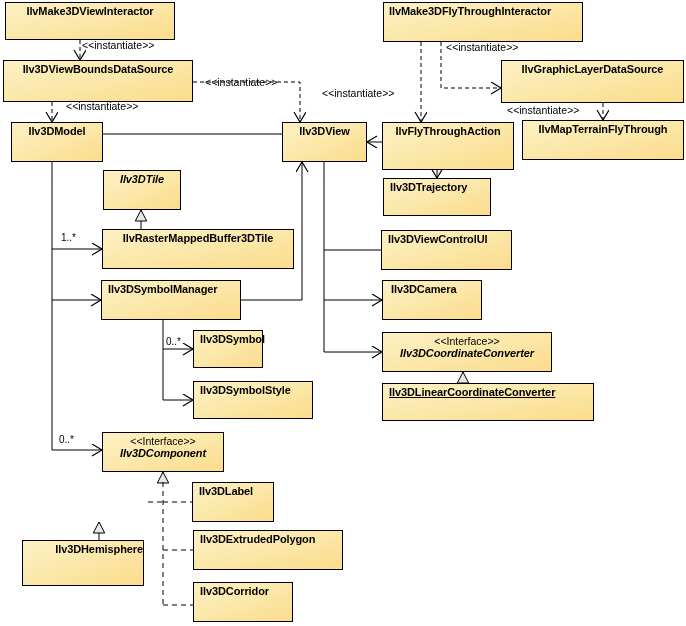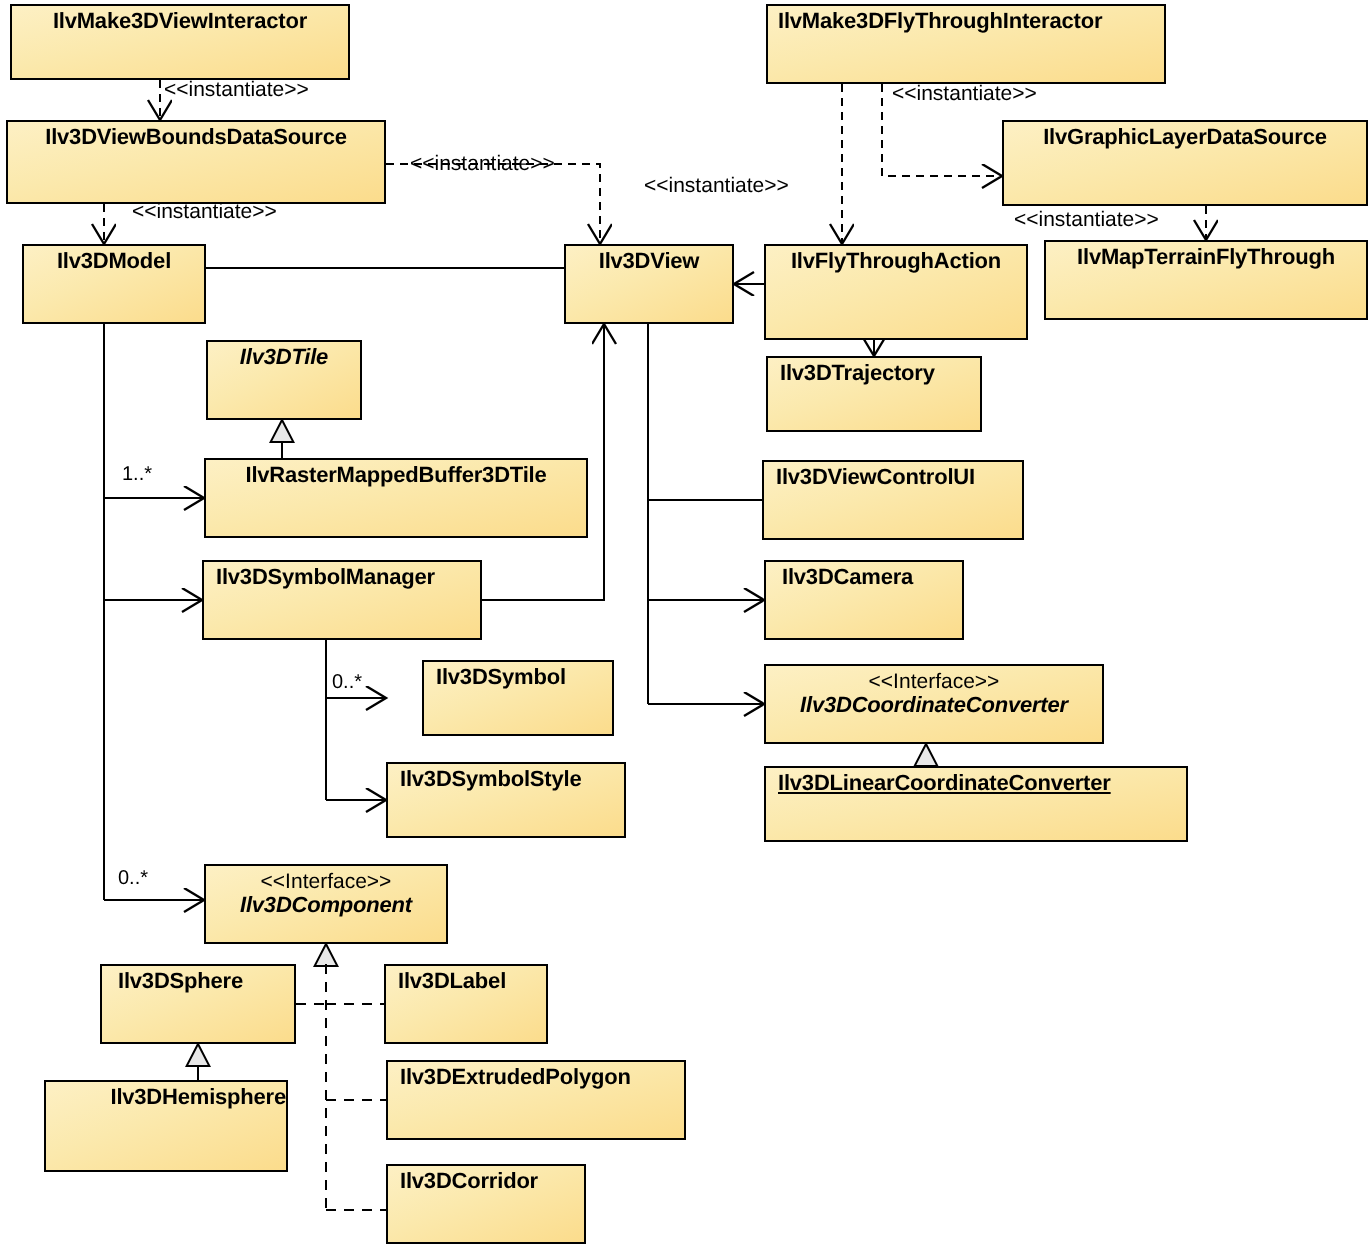--- a/index.html
+++ b/index.html
@@ -150,36 +150,33 @@
   </div>
 
   <div class="uml-box" style="left:102px;top:229px;width:192px;height:40px;">
     <span class="uml-name">IlvRasterMappedBuffer3DTile</span>
   </div>
 
   <div class="uml-box" style="left:101px;top:280px;width:140px;height:40px;text-align:left;padding-left:6px;">
     <span class="uml-name">Ilv3DSymbolManager</span>
   </div>
 
-  <div class="uml-box" style="left:211px;top:330px;width:96px;height:38px;text-align:left;padding-left:6px;">
+  <div class="uml-box" style="left:193px;top:330px;width:70px;height:38px;text-align:left;padding-left:6px;">
     <span class="uml-name">Ilv3DSymbol</span>
   </div>
 
   <div class="uml-box" style="left:193px;top:381px;width:120px;height:38px;text-align:left;padding-left:6px;">
     <span class="uml-name">Ilv3DSymbolStyle</span>
   </div>
 
   <div class="uml-box italic" style="left:102px;top:432px;width:122px;height:40px;">
     <span class="uml-stereo">&lt;&lt;Interface&gt;&gt;</span>
     <span class="uml-name">Ilv3DComponent</span>
   </div>
 
-  <div class="uml-box" style="left:50px;top:482px;width:98px;height:40px;text-align:left;padding-left:8px;">
-    <span class="uml-name">Ilv3DSphere</span>
-  </div>
 
   <div class="uml-box" style="left:192px;top:482px;width:82px;height:40px;text-align:left;padding-left:6px;">
     <span class="uml-name">Ilv3DLabel</span>
   </div>
 
   <div class="uml-box" style="left:22px;top:540px;width:122px;height:46px;text-align:right;padding-left:14px;">
     <span class="uml-name">Ilv3DHemisphere</span>
   </div>
 
   <div class="uml-box" style="left:193px;top:530px;width:150px;height:40px;text-align:left;padding-left:6px;">

